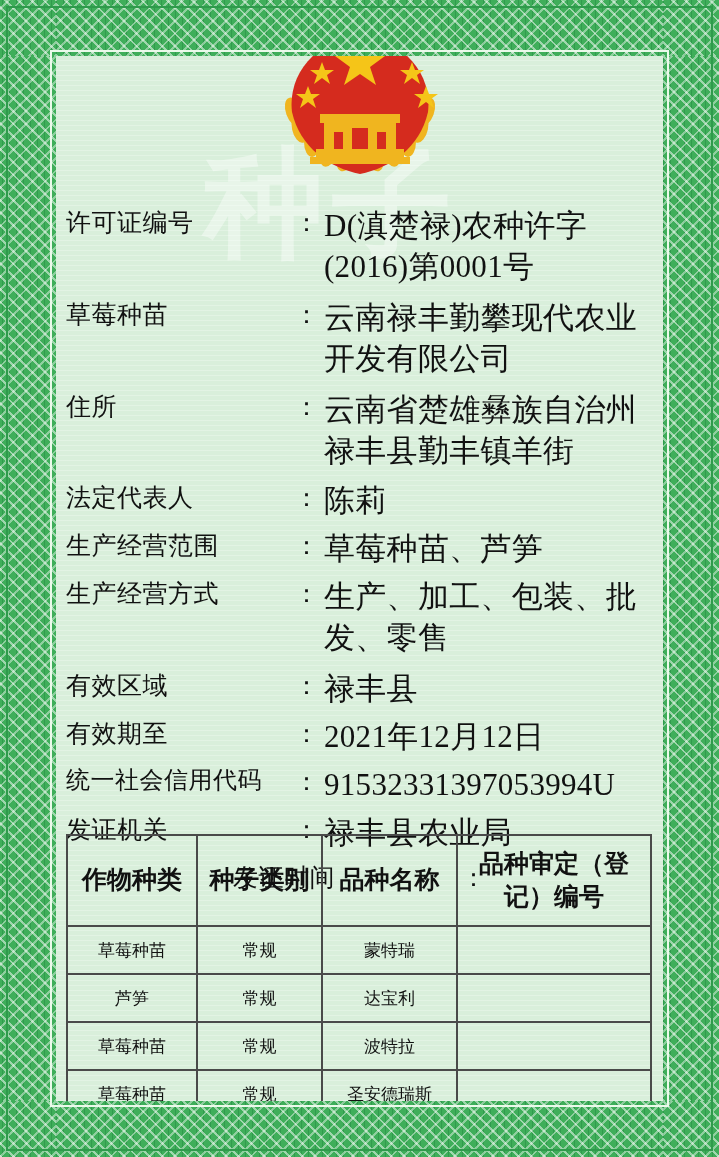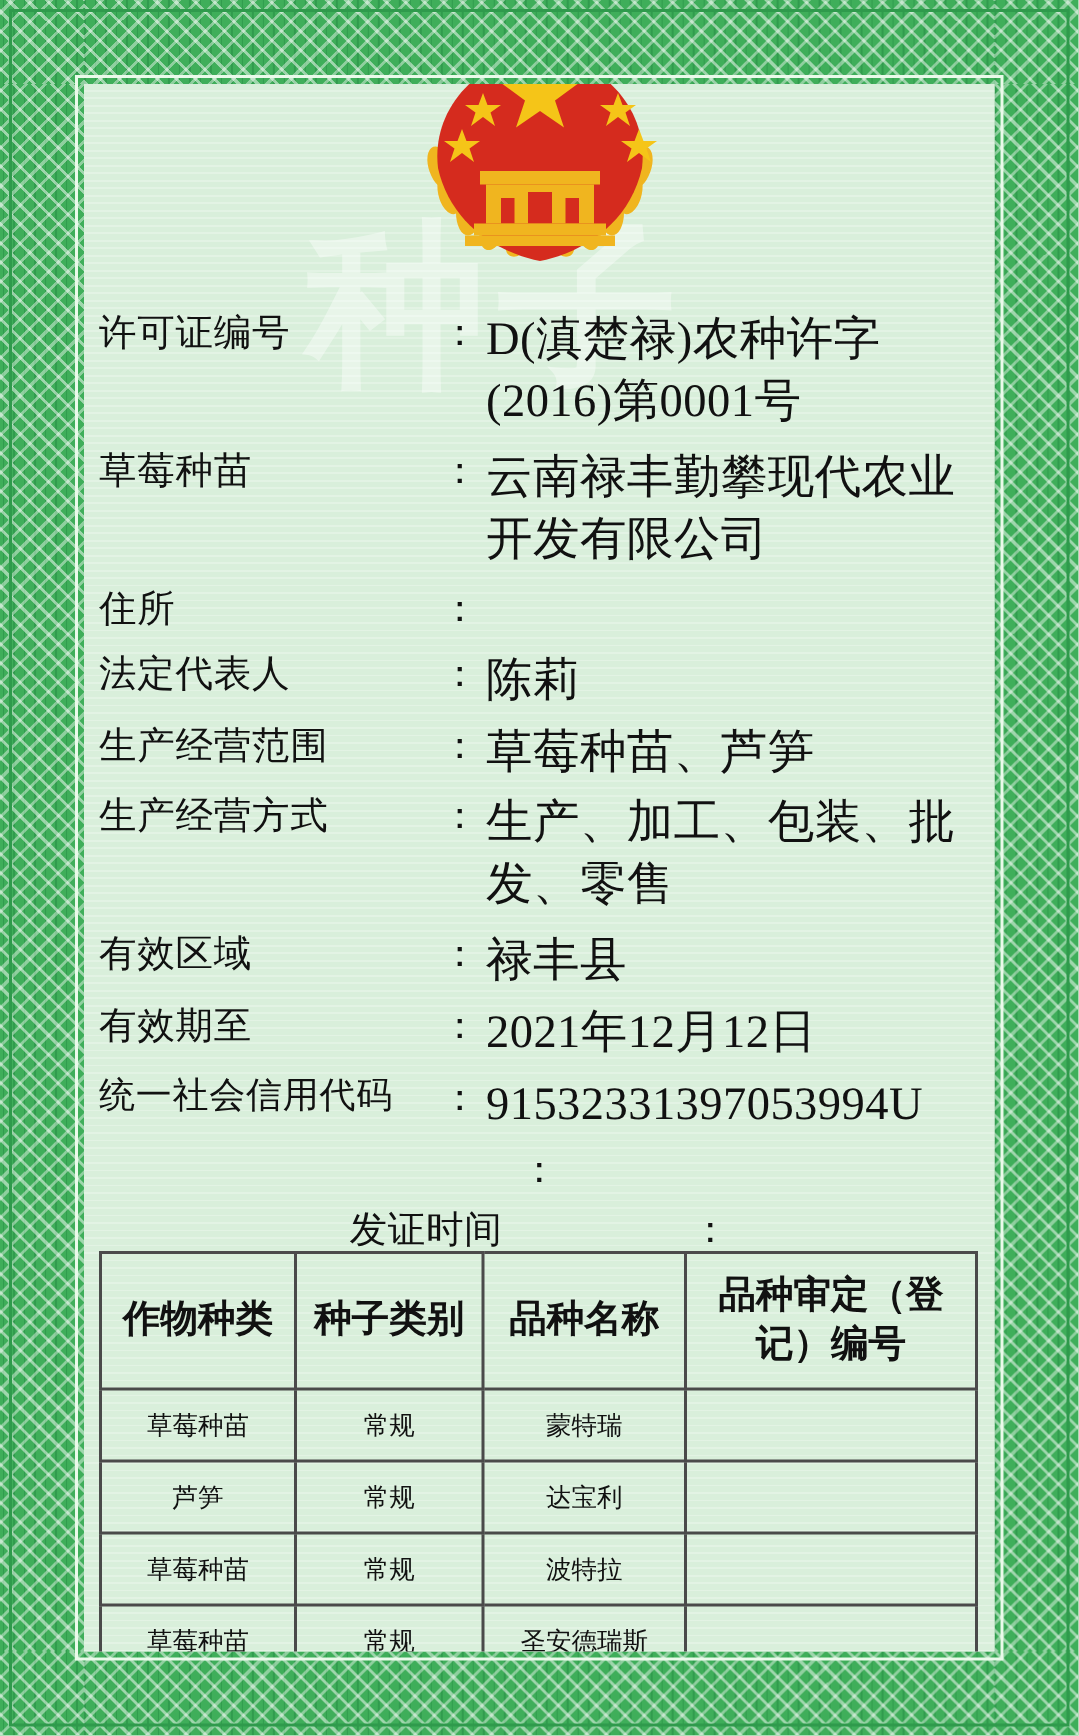--- a/index.html
+++ b/index.html
@@ -245,20 +245,21 @@
 
       <div class="field-row">
         <div class="field-label">草莓种苗</div>
         <div class="field-colon">：</div>
         <div class="field-value">云南禄丰勤攀现代农业开发有限公司</div>
       </div>
 
       <div class="field-row">
         <div class="field-label">住所</div>
         <div class="field-colon">：</div>
+        <div class="field-value">云南省楚雄彝族自治州禄丰县勤丰镇羊街</div>
       </div>
 
       <div class="field-row tight">
         <div class="field-label">法定代表人</div>
         <div class="field-colon">：</div>
         <div class="field-value">陈莉</div>
       </div>
 
       <div class="field-row tight">
         <div class="field-label">生产经营范围</div>
@@ -284,21 +285,23 @@
         <div class="field-value">2021年12月12日</div>
       </div>
 
       <div class="field-row tight compact">
         <div class="field-label">统一社会信用代码</div>
         <div class="field-colon">：</div>
         <div class="field-value">91532331397053994U</div>
       </div>
 
       <div class="field-row tight">
-        <div class="field-colon">：</div>
+        <div class="field-label">发证机关</div>
+        <div class="field-colon">：</div>
+        <div class="field-value">禄丰县农业局</div>
       </div>
 
       <div class="field-row tight">
         <div class="field-label">发证时间</div>
         <div class="field-colon">：</div>
       </div>
 
     </div>
 
     <table class="variety-table">

